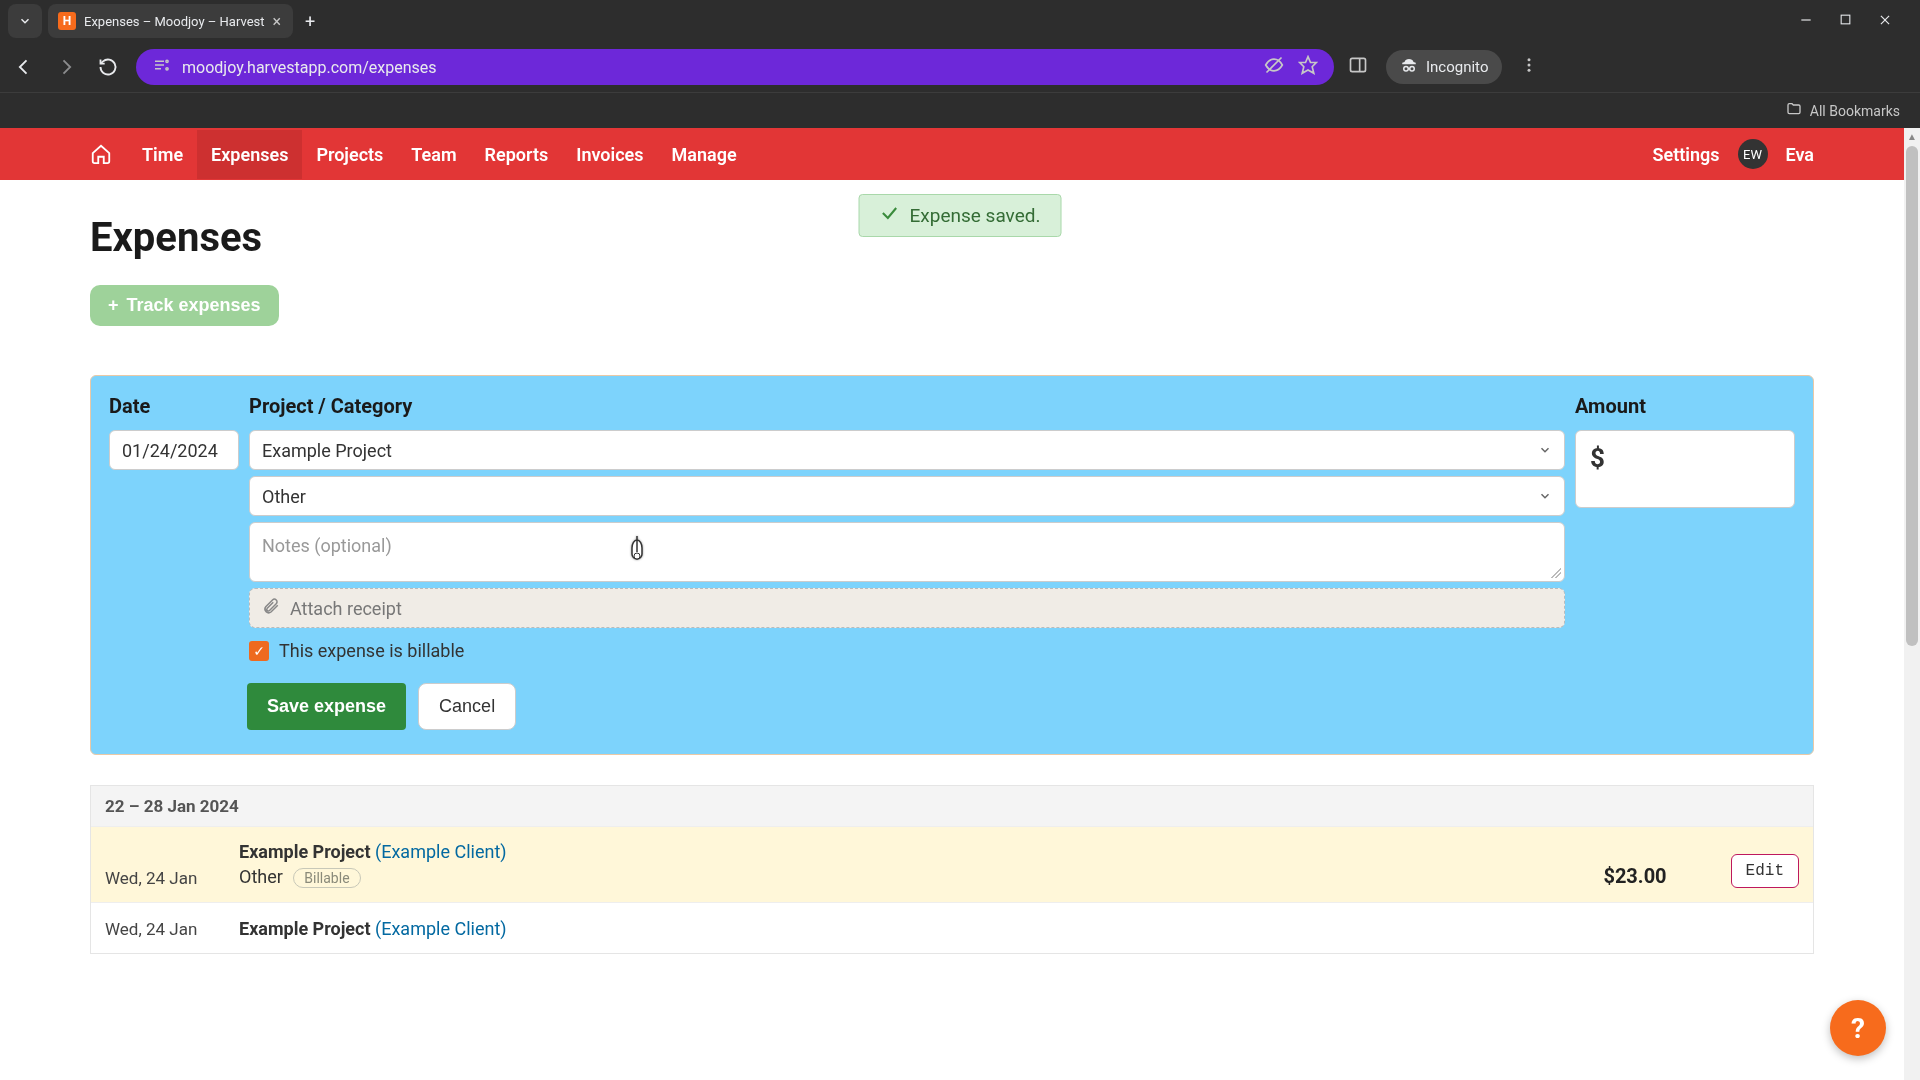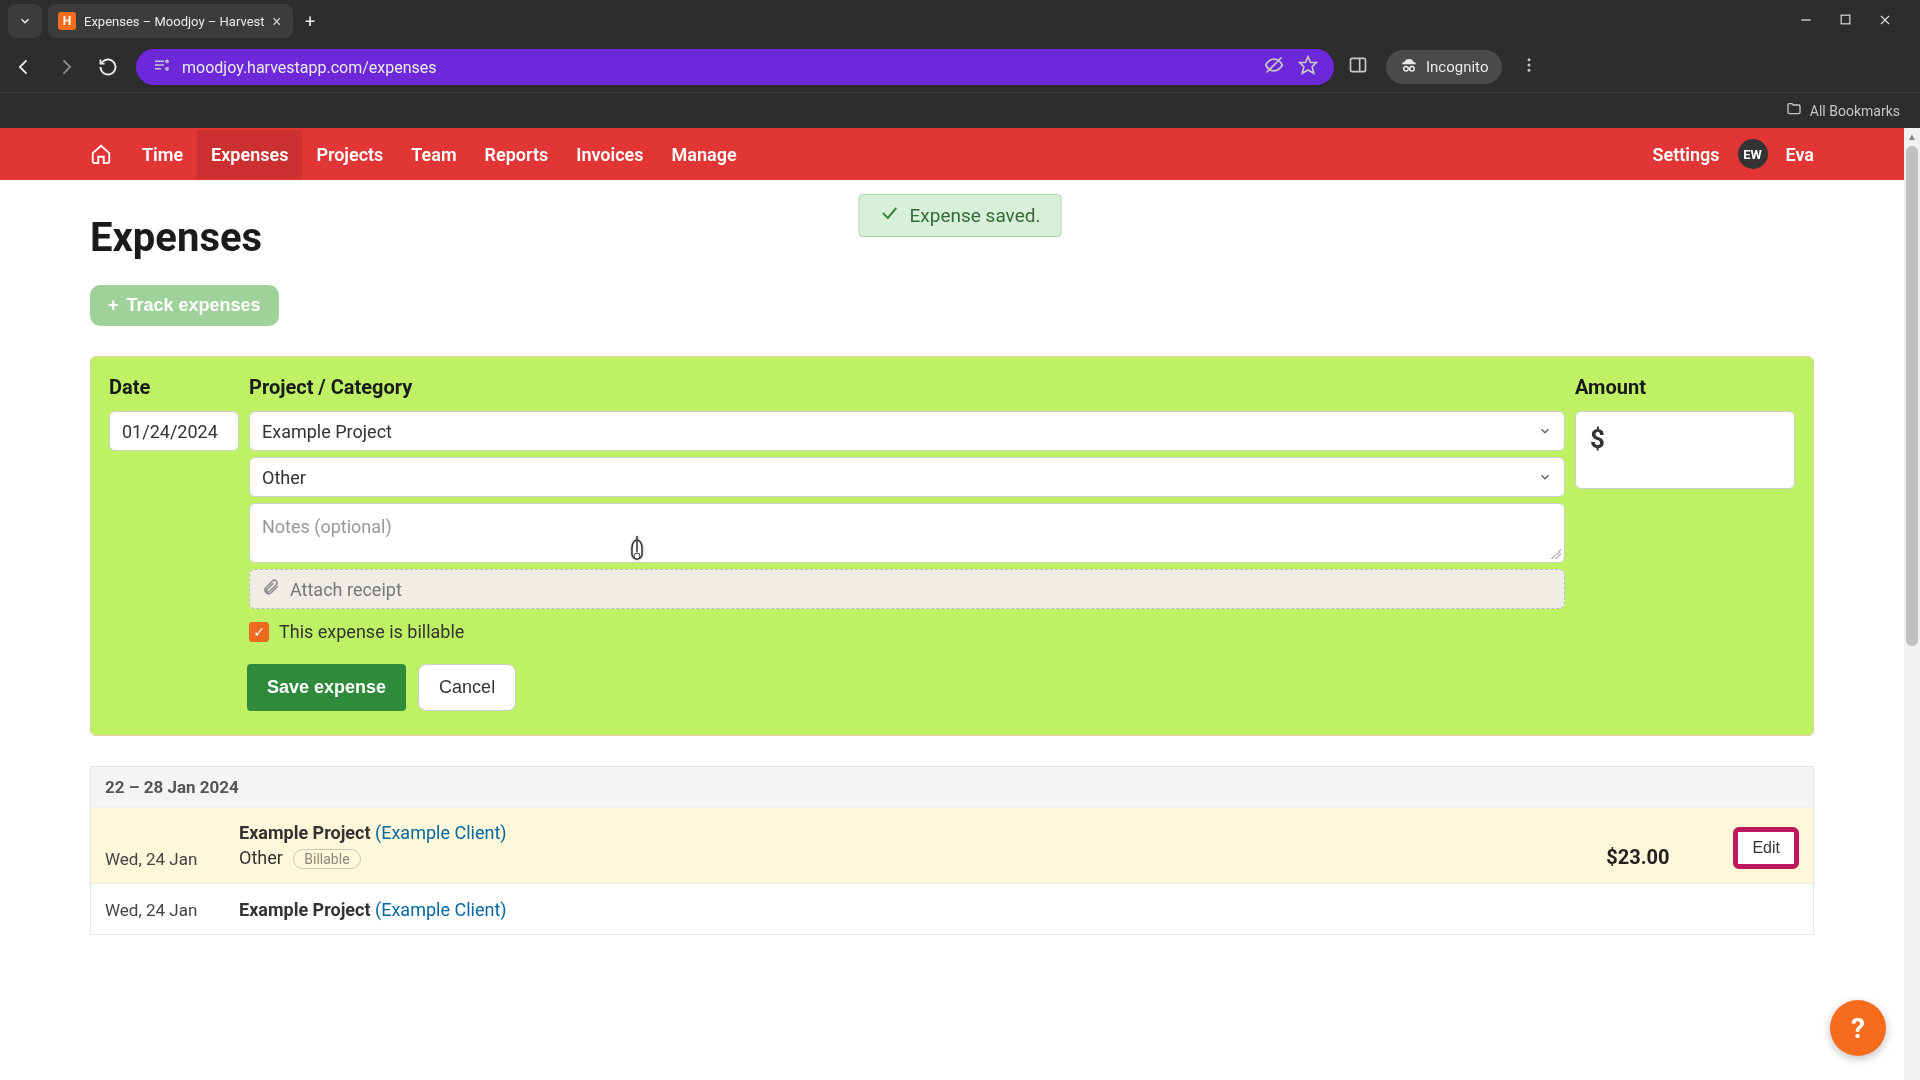--- a/index.html
+++ b/index.html
@@ -31,33 +31,33 @@
     .scrollbar .arrow { position:absolute; left:0; right:0; height:16px; display:flex; align-items:center; justify-content:center; color:#888; font-size:10px;}
     .scrollbar .arrow.up { top:0; }
 
     
     .app-nav { background: #e23636; display:flex; align-items:center; height: 52px; padding: 0 90px 0 90px; color:#fff; font-size:18px; font-weight:600; width: calc(100% - 16px);}
     .app-nav .nav-home { margin-right: 16px; display:flex;}
     .app-nav .nav-list { display:flex; }
     .app-nav .nav-item { padding: 14px 14px; }
     .app-nav .nav-item.active { background: #cd3030; }
     .app-nav .nav-right { margin-left:auto; display:flex; align-items:center; gap: 18px; }
-    .avatar { width:30px; height:30px; border-radius: 50%; background:#333; color:#fff; display:flex; align-items:center; justify-content:center; font-size:13px; font-weight:700;}
+    .avatar { width:30px; height:30px; border-radius: 50%; background:#333; color:#fff; display:flex; align-items:center; justify-content:center; font-size:13px; font-weight:400;}
 
     
     .flash-wrap { position:relative; height: 0; }
     .flash { position:absolute; left:50%; transform:translateX(-50%); top: 14px; background:#d8f0d9; border:1px solid #a9d8aa; color:#346c35; padding: 8px 20px; border-radius: 4px; display:flex; align-items:center; gap:10px; font-size:19px;}
 
     
     .page { padding: 34px 90px 0 90px; width: calc(100% - 16px); }
     .page-title { font-size: 40px; font-weight: 700; color:#1a1a1a; margin-bottom: 24px; }
     .track-btn { background:#9ed29a; color:#fff; font-weight:600; font-size:18px; border:none; border-radius: 10px; padding: 10px 18px; display:inline-flex; align-items:center; gap:8px; margin-bottom: 30px;}
     
     
-    .card { border:1px solid #eac9a6; background:#bef264; border-radius: 6px; padding: 18px 18px 24px 18px; }
+    .card { border:1px solid #eac9a6; background:#7dd3fc; border-radius: 6px; padding: 18px 18px 24px 18px; margin-top: 19px; }
     .form-row { display:flex; gap: 10px; }
     .col-date { width: 130px; }
     .col-mid { flex:1; }
     .col-amt { width: 220px; }
     .col-label { font-weight:700; font-size:20px; color:#1a1a1a; margin-bottom: 12px; display:block;}
     .input, .select { width:100%; height:40px; background:#fff; border:1px solid #ccc; border-radius: 6px; padding: 0 12px; font-size:18px; color:#333; display:flex; align-items:center; }
     .select { justify-content:space-between; }
     .select + .select { margin-top: 6px; }
     .chev { color:#666; }
     .textarea { width:100%; height:60px; background:#fff; border:1px solid #ccc; border-radius:6px; padding:12px 12px; font-size:18px; color:#999; margin-top:6px; text-align:left; position:relative;}
@@ -75,21 +75,21 @@
     .list-header { background:#f4f4f4; padding: 10px 14px; font-weight:700; color:#555; font-size:17px;}
     .list-row { display:flex; align-items:flex-end; padding: 14px 14px; border-top:1px solid #eee; gap: 24px;}
     .list-row.highlight { background:#fff7d9; }
     .row-date { width: 110px; color:#444; font-size:17px; padding-top:2px;}
     .row-body { flex:1; font-size:18px; color:#333;}
     .row-body .proj { font-weight:700; }
     .row-body .client { color:#0369a1; font-weight:400;}
     .row-body .cat { margin-top:4px; color:#333;}
     .badge { display:inline-block; border:1px solid #c8c8b8; color:#8a8a7a; font-size:14px; padding: 1px 10px; border-radius: 12px; margin-left:6px;}
     .row-amt { font-weight:700; font-size:20px; color:#222;}
-    .edit-btn { background:#fff; border:5px solid #be185d; border-radius:6px; padding: 7px 14px; font-size:16px; color:#333; margin-left: 40px;}
+    .edit-btn { background:#fff; border:1px solid #be185d; border-radius:6px; padding: 7px 14px; font-size:16px; color:#333; margin-left: 40px; font-family: Liberation Mono, monospace;}
 
     
     .fab { position:absolute; right: 34px; bottom: 24px; width:56px; height:56px; border-radius:50%; background:#f76b1c; color:#fff; display:flex; align-items:center; justify-content:center; font-size:28px; font-weight:700; box-shadow: 0 3px 8px rgba(0,0,0,.25);}
 
     
     .cursor { position:absolute; left: 626px; top: 534px; width:22px; height:28px; pointer-events:none; }
     .cursor svg { filter: drop-shadow(0 0 1px rgba(0,0,0,.4)); }
 
     .icon-svg { display:inline-flex; }
   </style>

